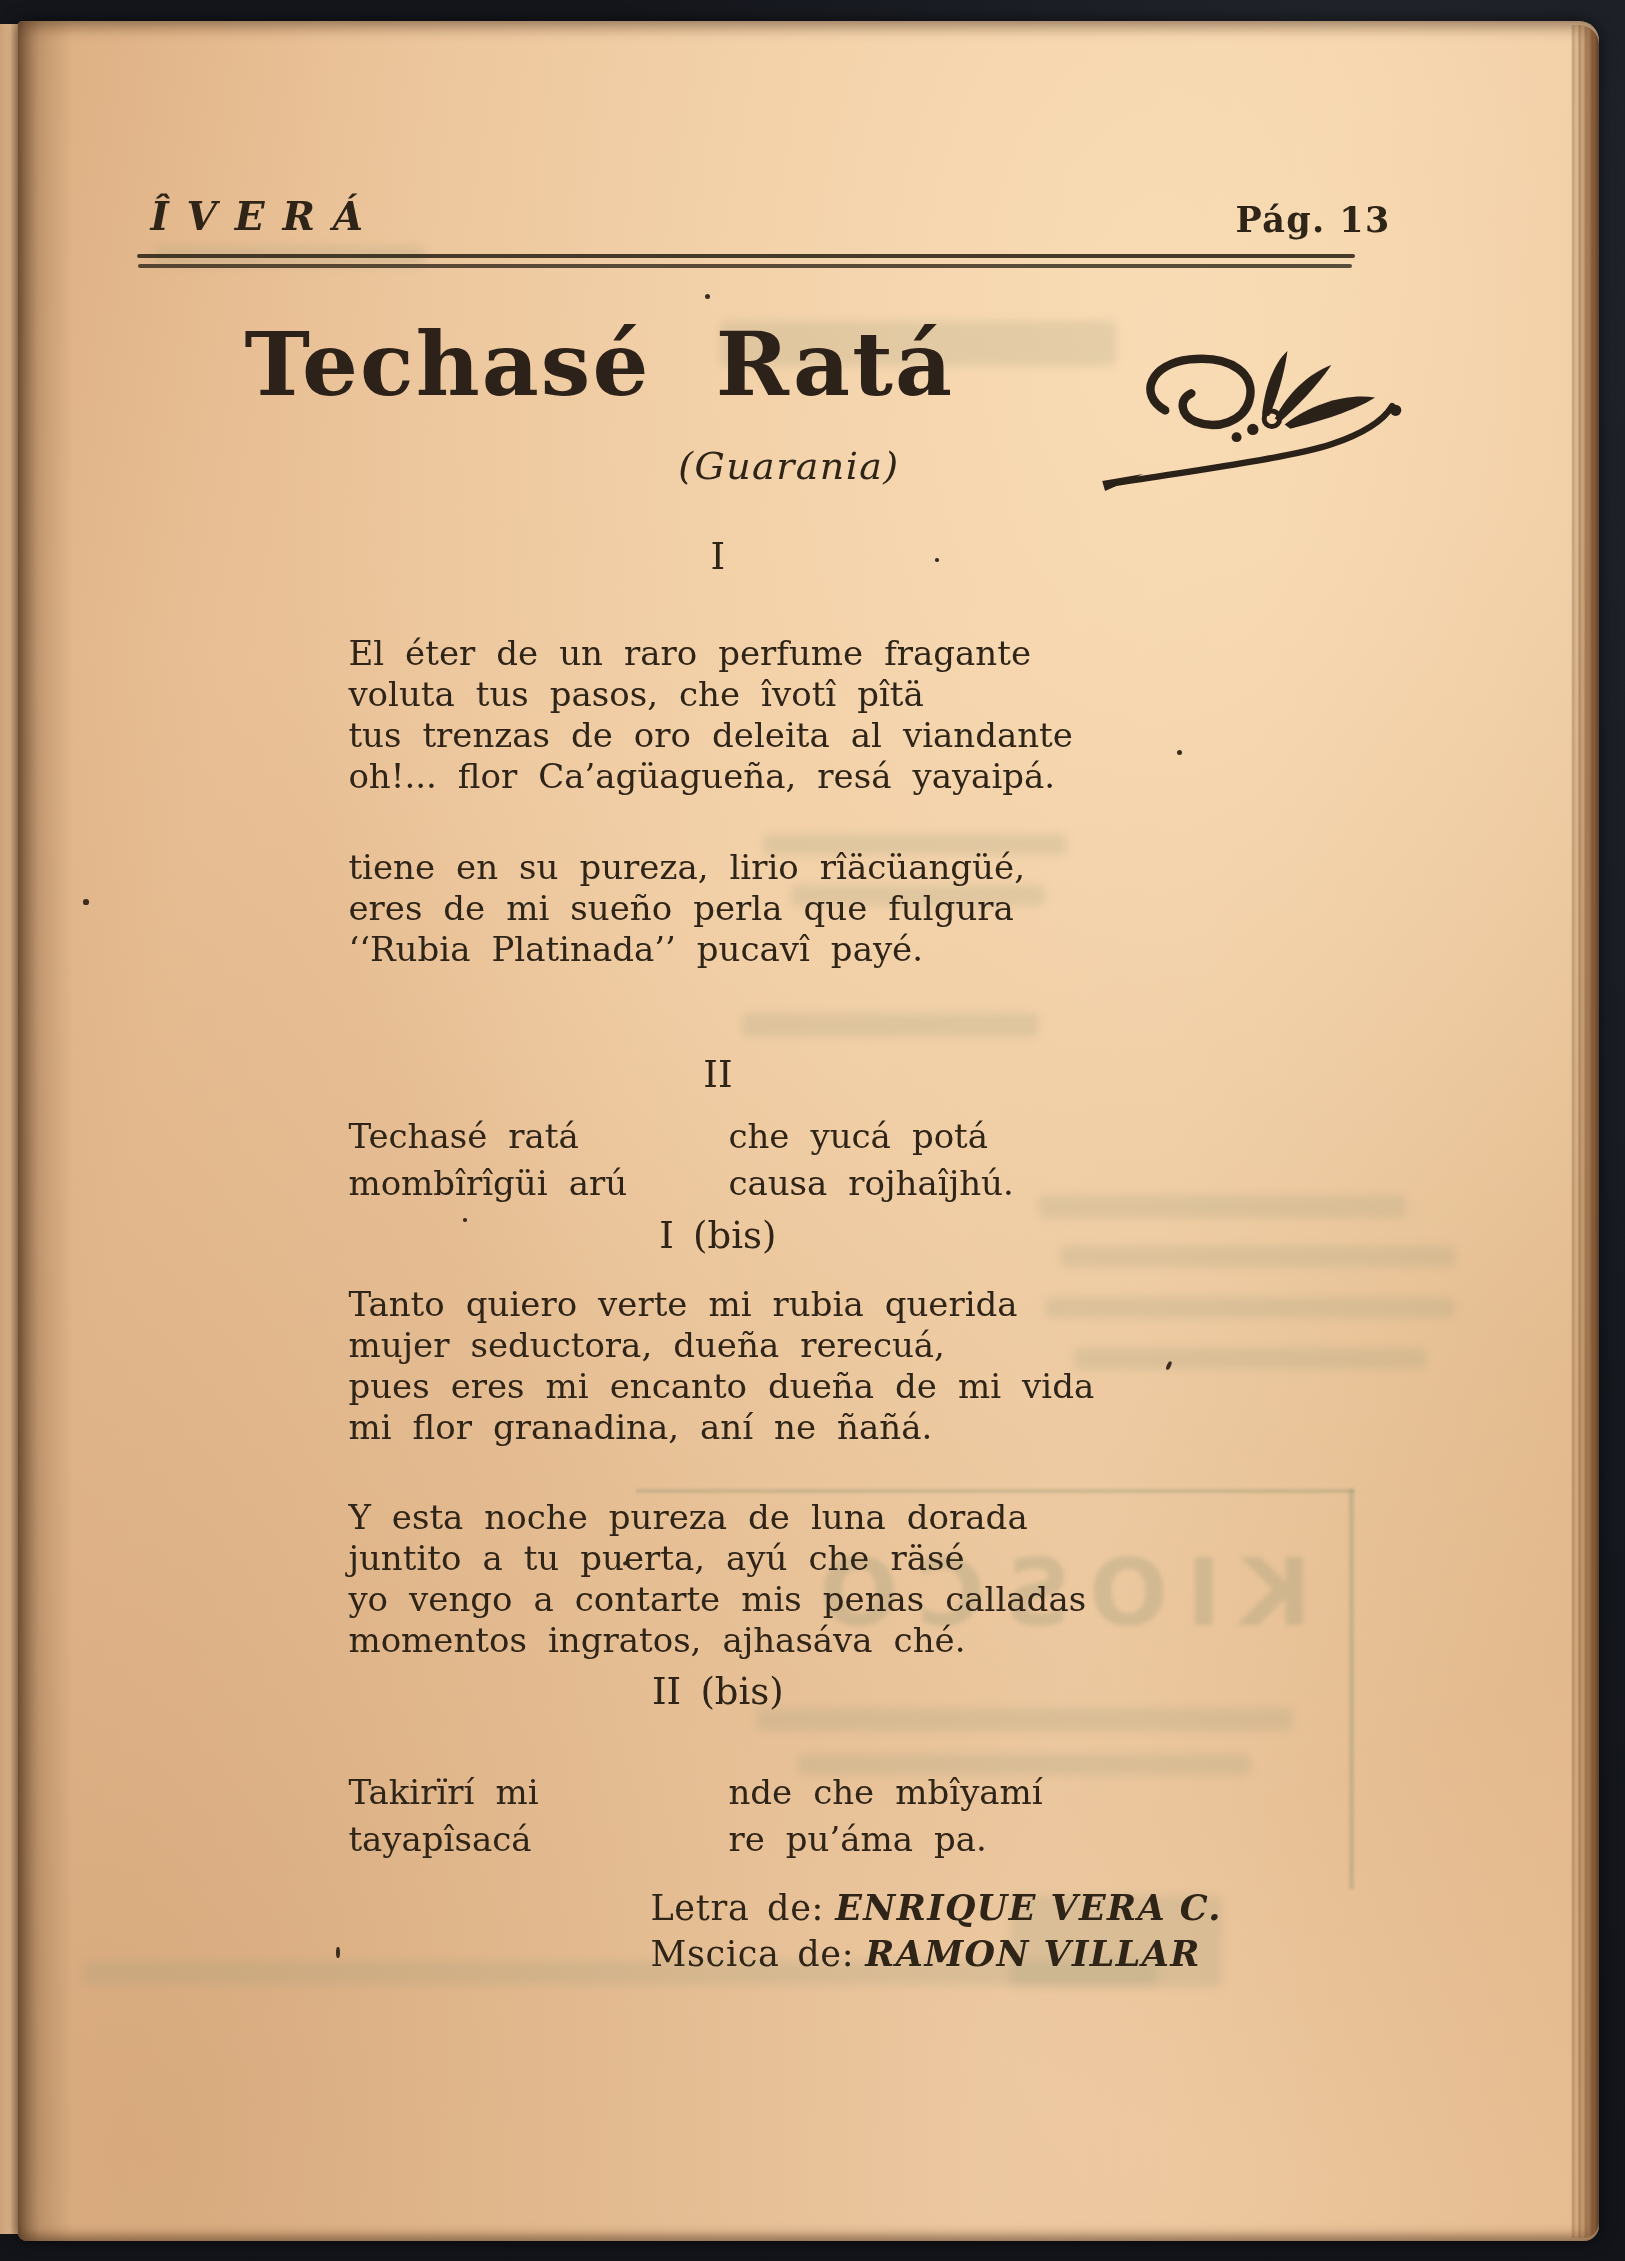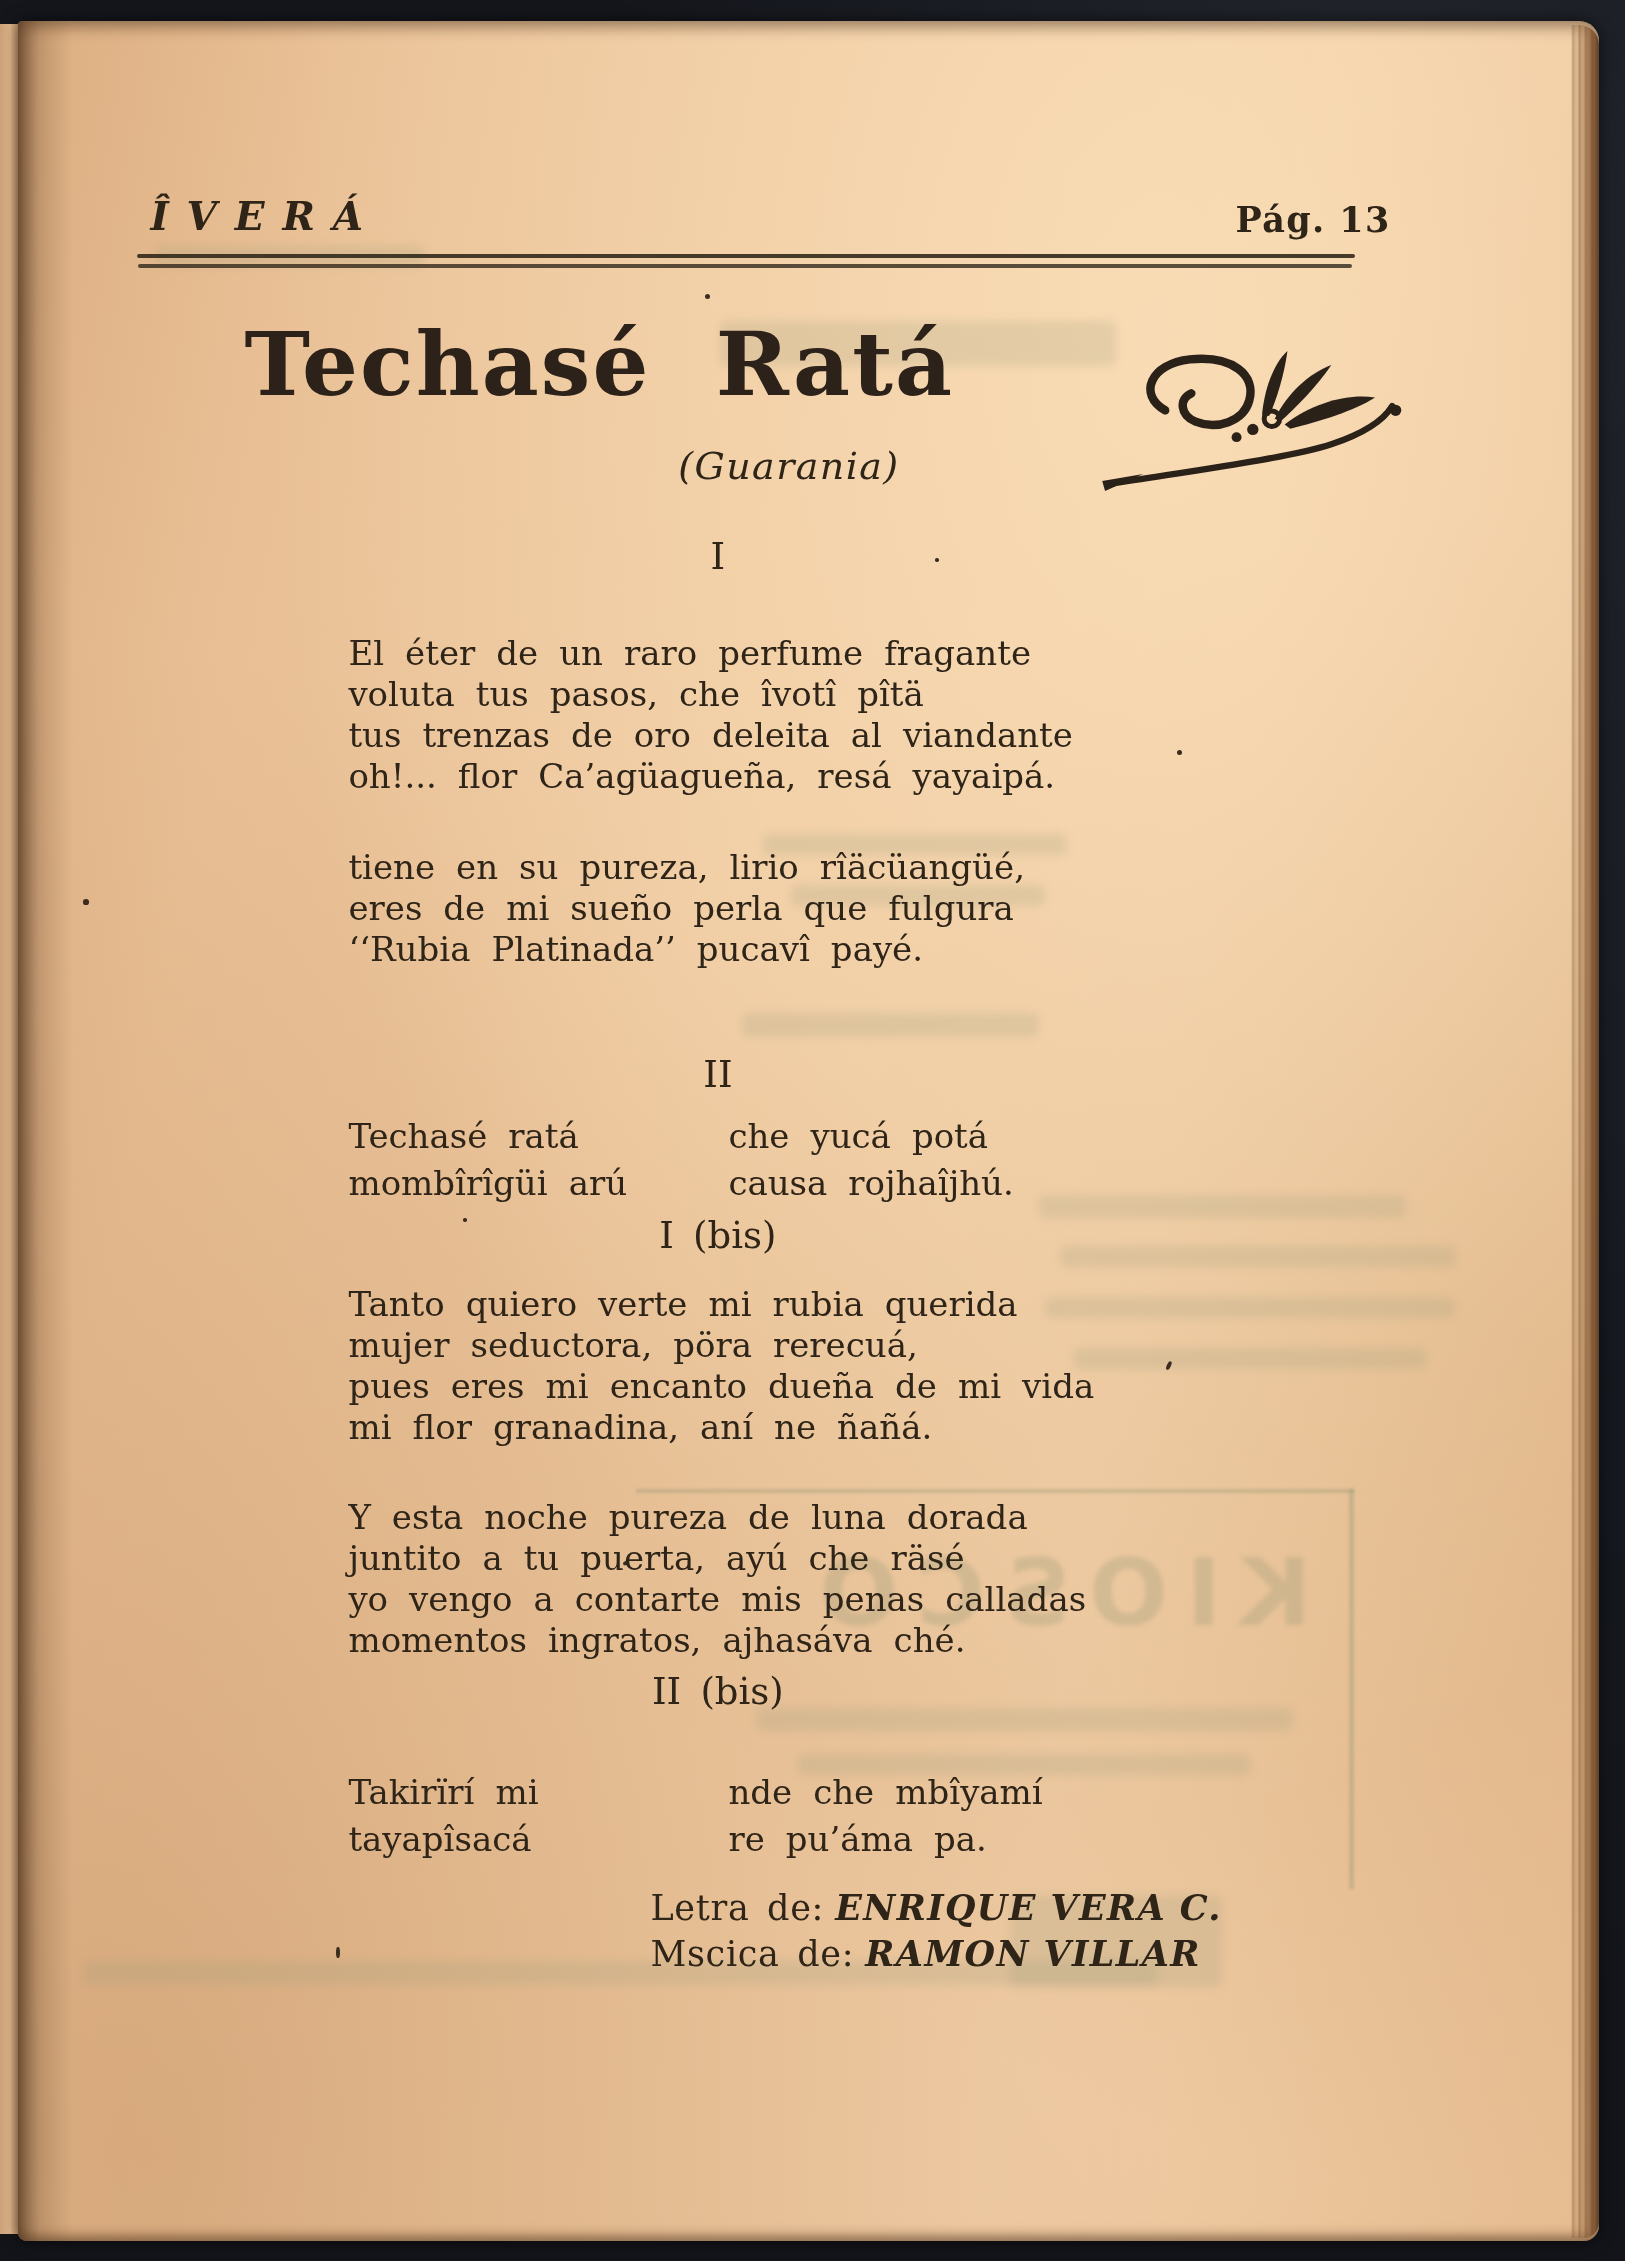--- a/index.html
+++ b/index.html
@@ -139,21 +139,21 @@
     </div>
     <div class="abs colR bodytxt z2" style="top:1077px;">
       <div>che yucá potá</div>
       <div>causa rojhaîjhú.</div>
     </div>
 
     <div class="abs heading z2" style="top:1193px;">I (bis)</div>
 
     <div class="abs stanza bodytxt z2" style="top:1248px;">
       <div>Tanto quiero verte mi rubia querida</div>
-      <div>mujer seductora, pöra rerecuá,</div>
+      <div>mujer seductora, dueña rerecuá,</div>
       <div>pues eres mi encanto dueña de mi vida</div>
       <div>mi flor granadina, aní ne ñañá.</div>
     </div>
 
     <div class="abs stanza bodytxt z2" style="top:1461px;">
       <div>Y esta noche pureza de luna dorada</div>
       <div>juntito a tu puerta, ayú che räsé</div>
       <div>yo vengo a contarte mis penas calladas</div>
       <div>momentos ingratos, ajhasáva ché.</div>
     </div>

